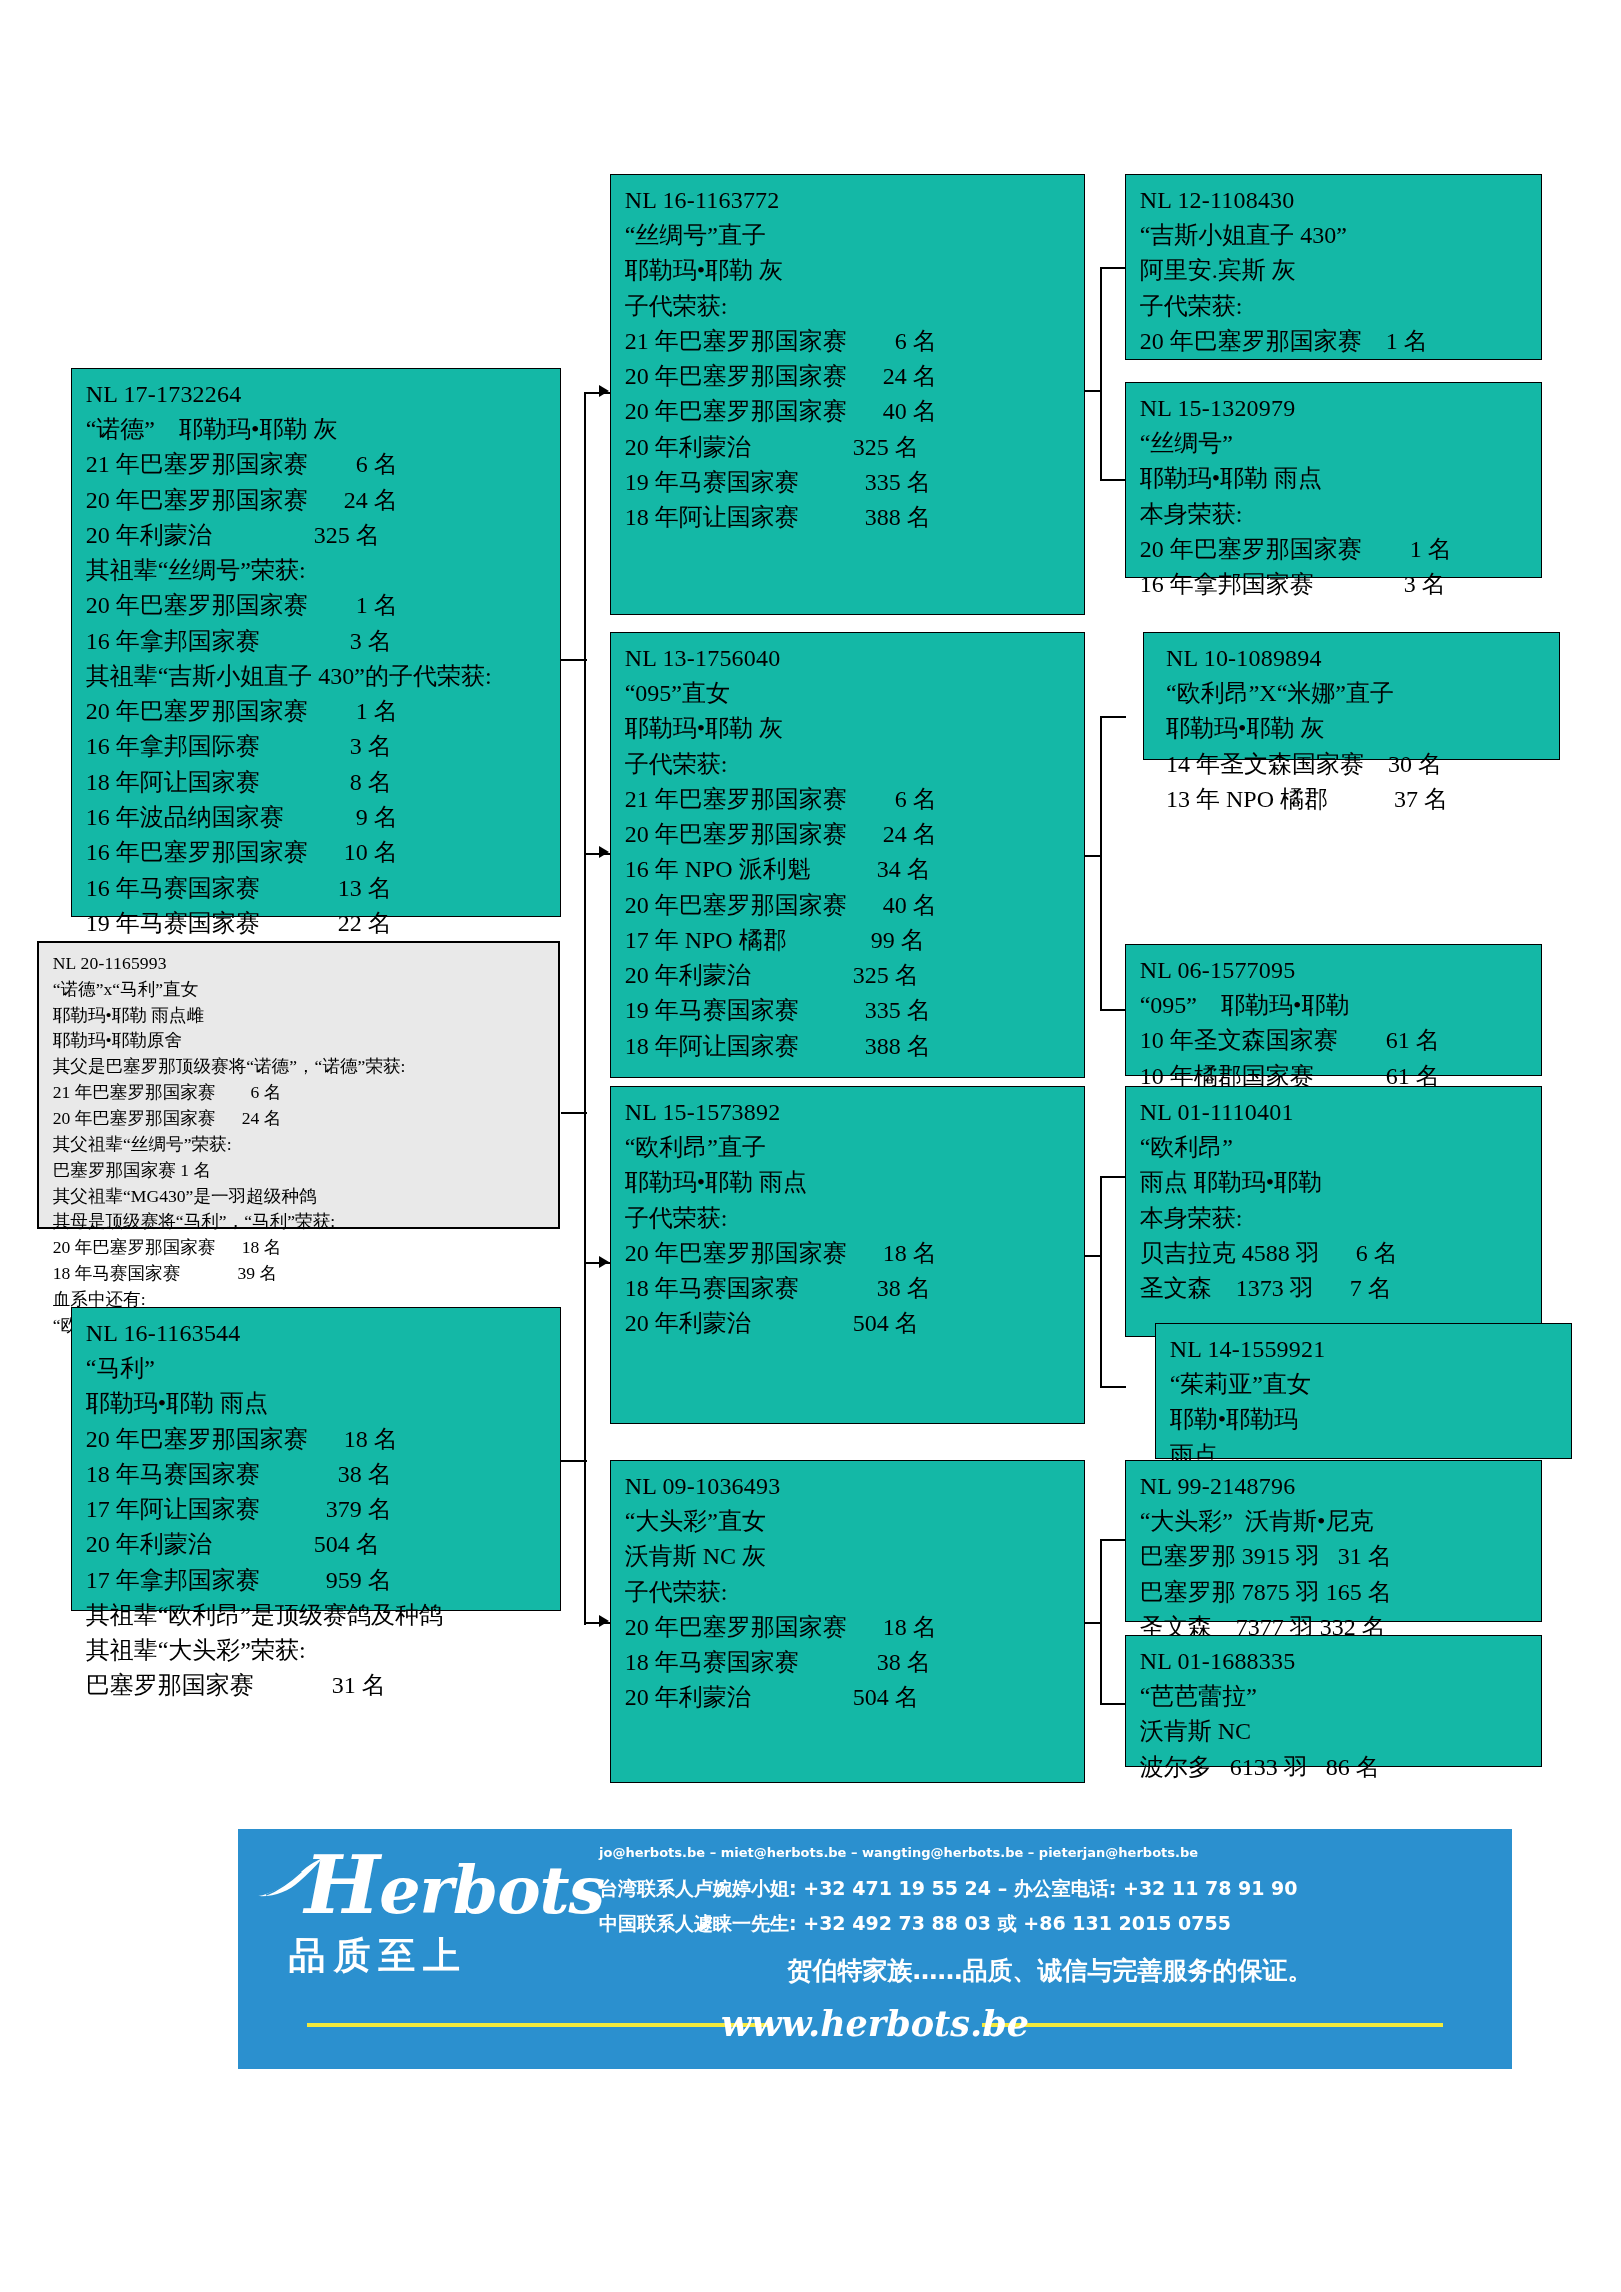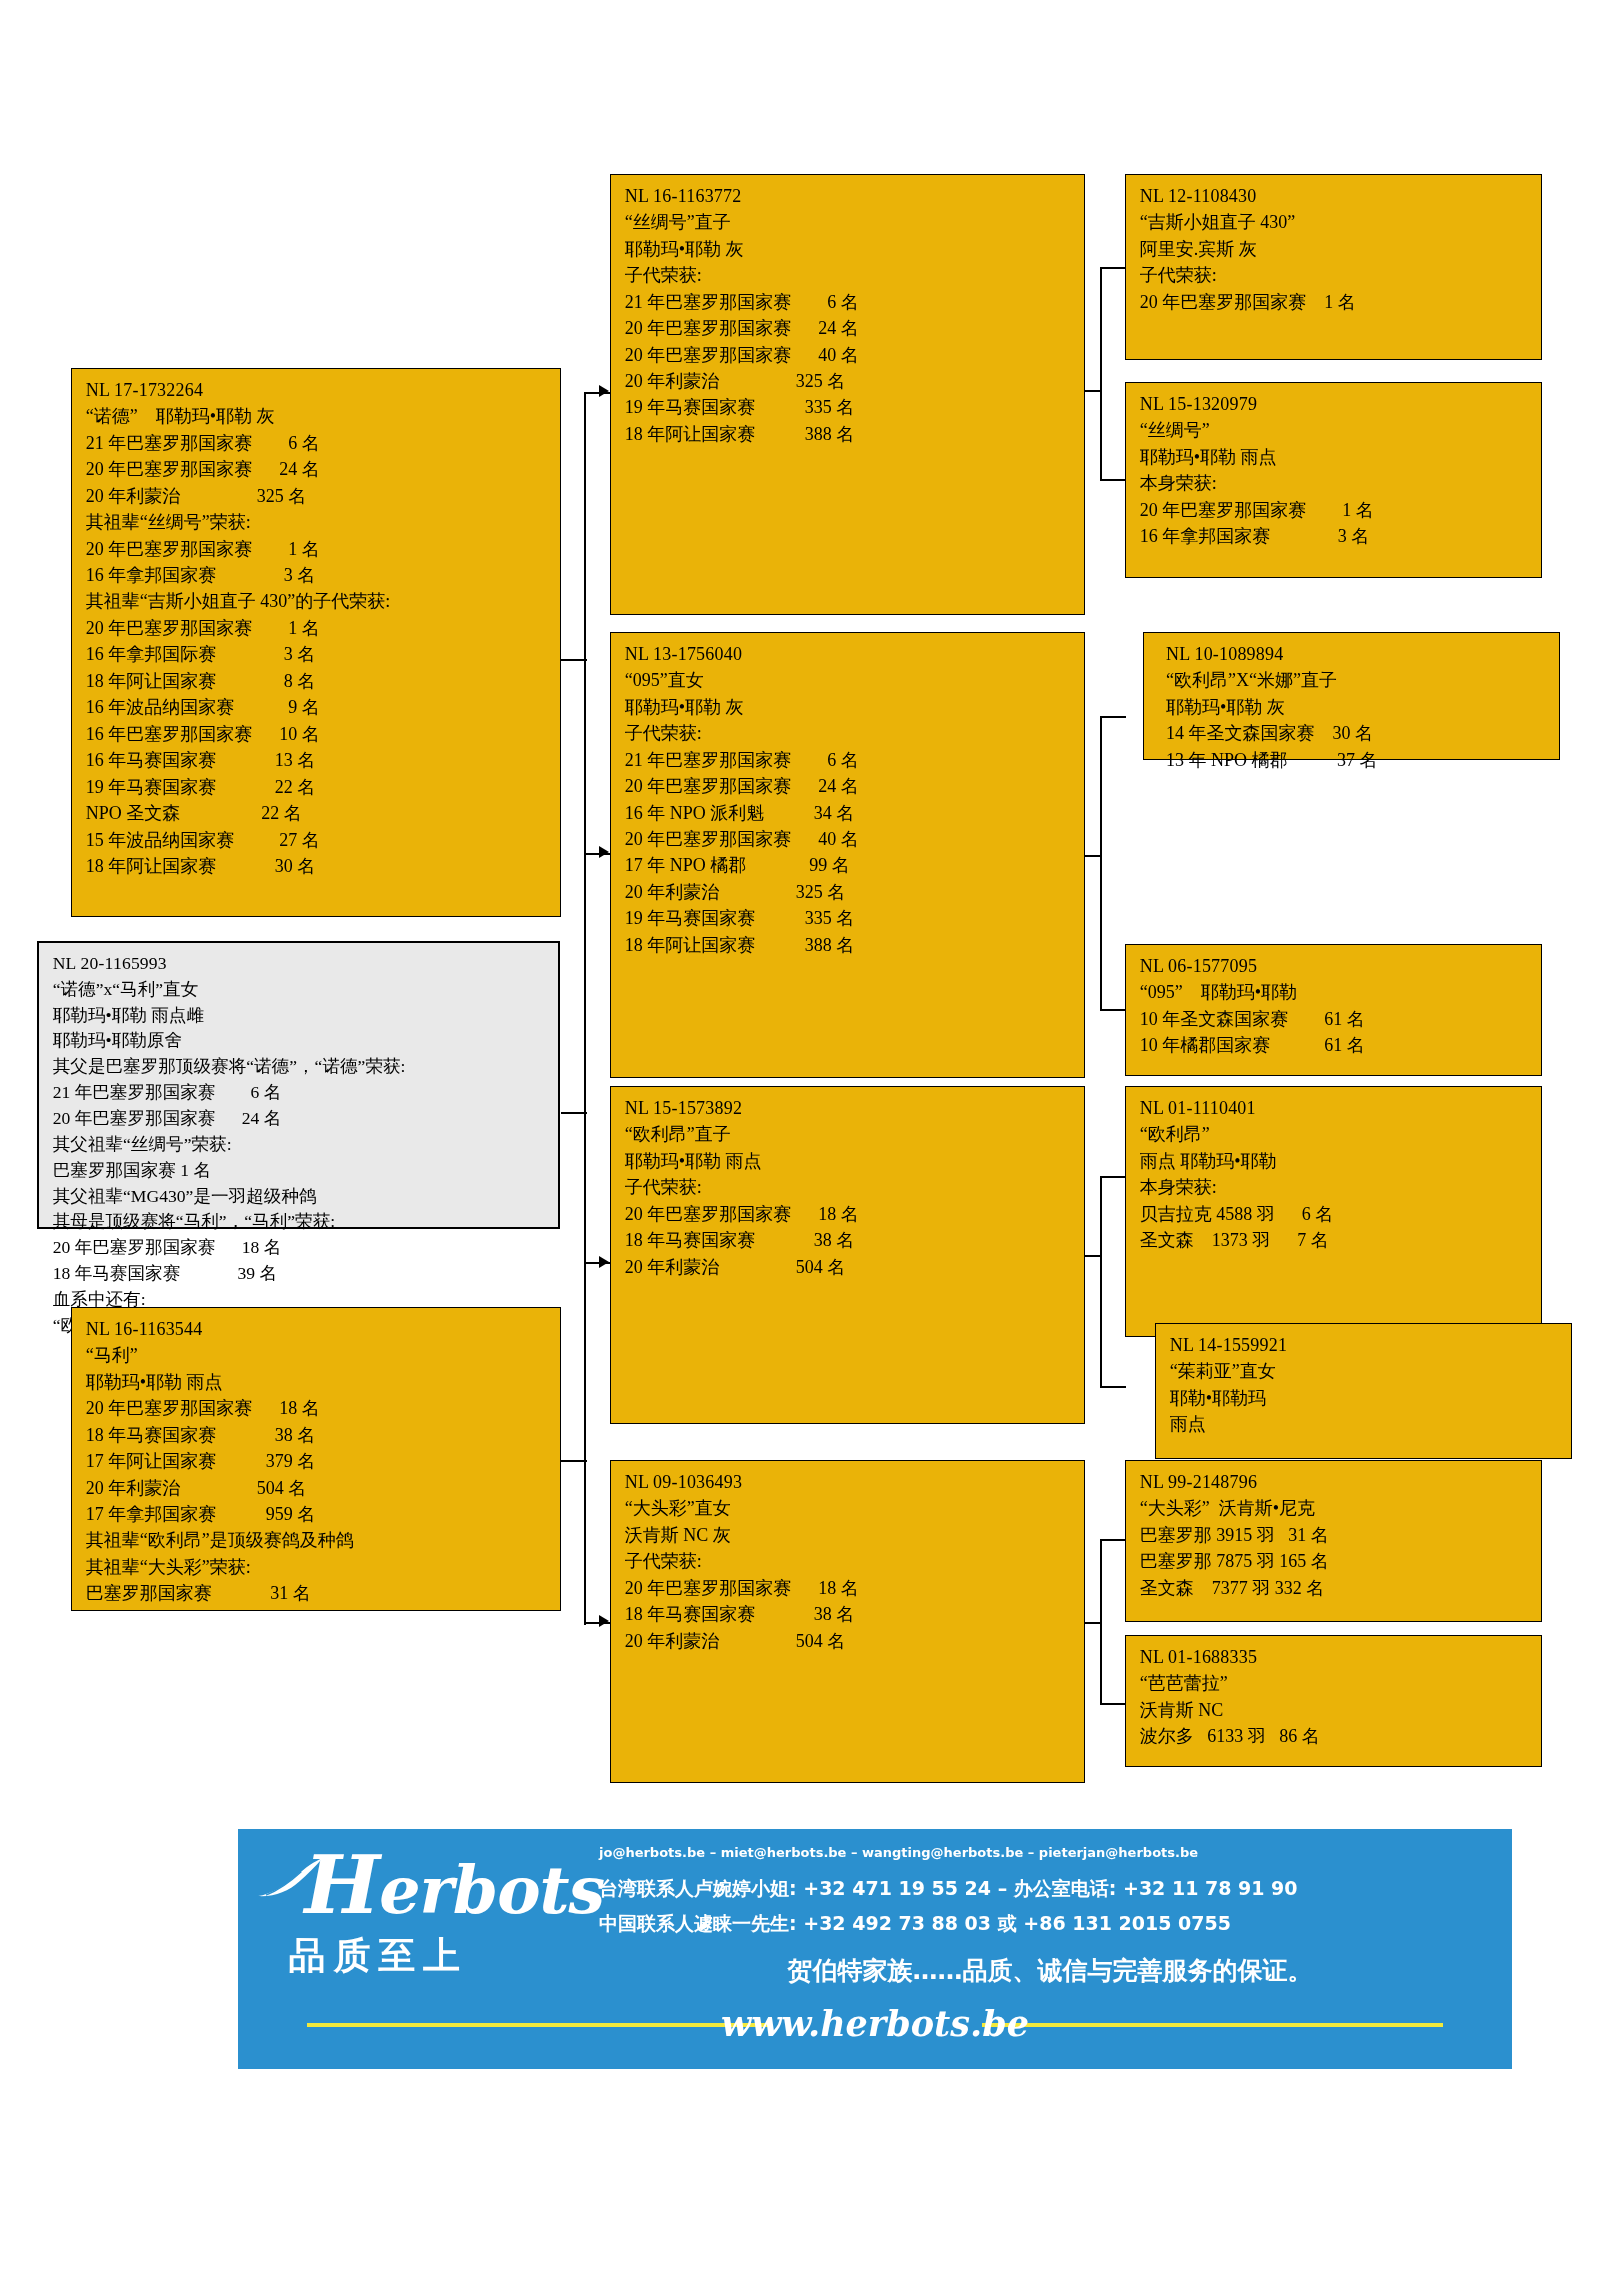--- a/index.html
+++ b/index.html
@@ -10,23 +10,23 @@
     background: #ffffff;
     font-family: "Liberation Serif", "DejaVu Serif", serif;
     position: relative;
     overflow: hidden;
   }
   .sheet { position: absolute; inset: 0; }
 
   .box {
     position: absolute;
     border: 1.6px solid #000;
-    background: #eab308;
+    background: #14b8a6;
     padding: 7.8px 9.8px 7.8px 13.7px;
-    font-size: 18px;
+    font-size: 24px;
     line-height: 1.47;
     color: #000;
     white-space: pre-wrap;
     font-family: "Liberation Serif", "DejaVu Serif", serif;
   }
   .box.shaded { background: #e9e9e9; border: 2.4px solid #000; }
   .box .id { letter-spacing: 0.2px; }
 
   .line { position: absolute; background: #000; }
   .hline { height: 1.6px; }

